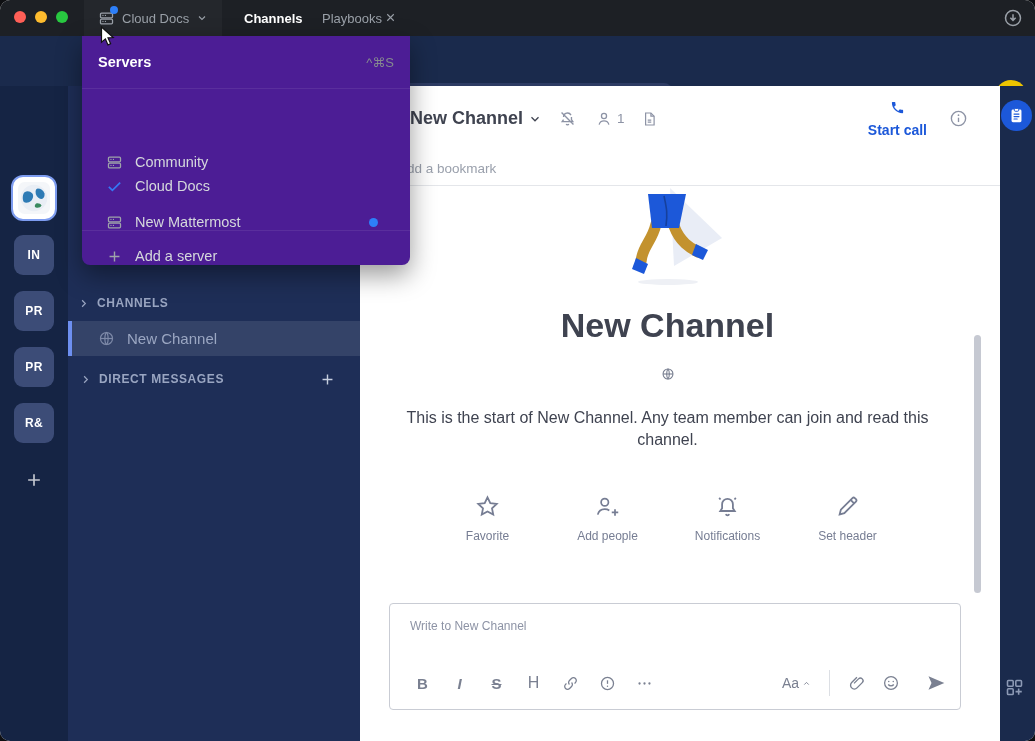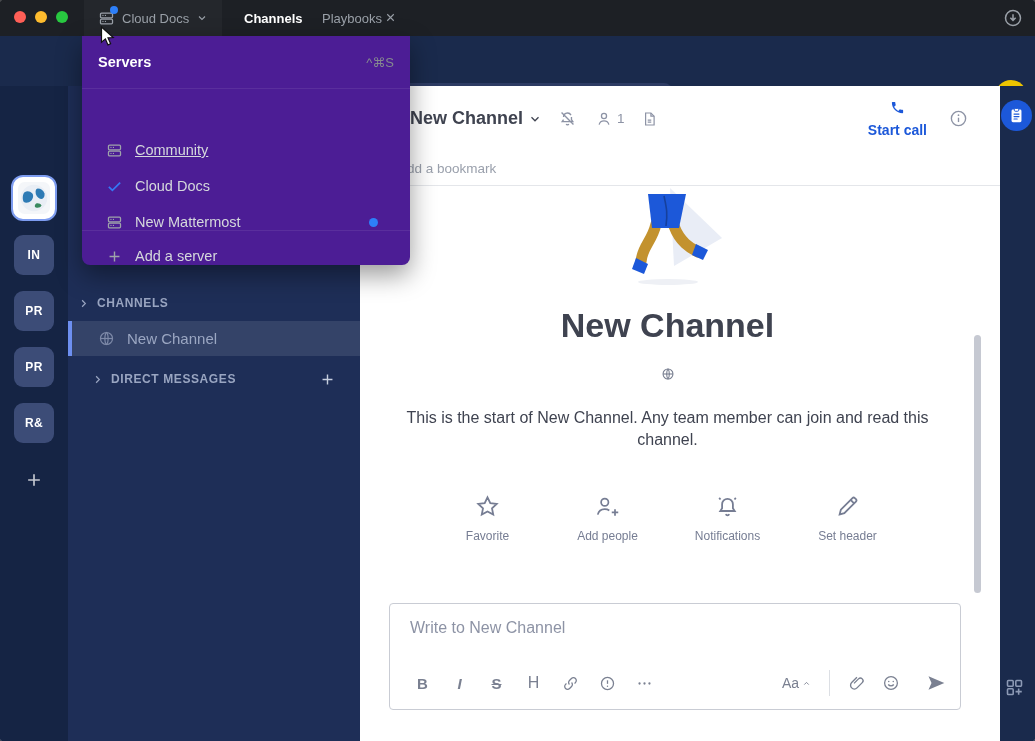--- a/index.html
+++ b/index.html
@@ -1,17 +1,17 @@
 <!DOCTYPE html>
 <html><head>
 <meta charset="utf-8">
 <style>
   html,body{margin:0;padding:0;background:#0e0f12;}
   *{box-sizing:border-box;font-family:"Liberation Sans","DejaVu Sans",sans-serif;}
-  #app{position:relative;width:1035px;height:741px;overflow:hidden;border-radius:2px;background:#fff;}
+  #app{position:relative;width:1035px;height:741px;overflow:hidden;border-radius:10px;background:#fff;}
   .abs{position:absolute;}
   svg{display:block;}
 
   
   .titlebar{left:0;top:0;width:1035px;height:36px;background:#1d2025;color:#9aa0a8;}
   .traffic{top:11px;width:12px;height:12px;border-radius:50%;}
   .server-tab{left:84px;top:0;width:138px;height:36px;background:#24272c;display:flex;align-items:center;gap:7px;padding-left:14px;}
   .server-tab .lbl{font-size:13px;color:#9aa0a8;}
   .tab-lbl{top:0;height:36px;display:flex;align-items:center;font-size:13px;}
   .badge-dot{position:absolute;width:8px;height:8px;border-radius:50%;background:#2d7ff9;}
@@ -44,21 +44,21 @@
   .intro{left:360px;top:186px;width:615px;text-align:center;color:#3f4350;}
   .intro-title{font-size:34px;font-weight:600;color:#3f4350;margin-top:12px;}
   .intro-meta{margin-top:22px;font-size:12.5px;color:#737a8c;display:flex;align-items:center;justify-content:center;gap:6px;}
   .intro-desc{margin:26px auto 0;max-width:556px;font-size:16px;line-height:22px;color:#3f4350;}
   .actions{margin-top:42px;display:flex;justify-content:center;gap:28px;}
   .action{width:92px;display:flex;flex-direction:column;align-items:center;gap:9px;color:#767d93;font-size:12px;cursor:pointer;}
   .scrollthumb{left:974px;top:335px;width:7px;height:258px;border-radius:4px;background:#c6c9d2;}
 
   
   .composer{left:389px;top:603px;width:572px;height:107px;border:1px solid #c9ccd4;border-radius:4px;background:#fff;}
-  .composer input{position:absolute;left:18px;top:14px;width:520px;border:none;outline:none;font-size:16px;color:#3f4350;background:transparent;}
+  .composer input{position:absolute;left:18px;top:14px;width:520px;border:none;outline:none;font-size:12px;color:#3f4350;background:transparent;}
   .composer input::placeholder{color:#8d93a5;}
   .fmt-row{position:absolute;left:14px;bottom:10px;right:14px;height:32px;display:flex;align-items:center;color:#7a8091;}
   .fmt-btn{width:37px;display:flex;align-items:center;justify-content:center;font-weight:bold;font-size:15px;cursor:pointer;}
   .fmt-right{margin-left:auto;display:flex;align-items:center;gap:10px;}
   .vdiv{width:1px;height:26px;background:#dcdfe4;margin:0 8px;}
 
   
   .appbar{left:1000px;top:86px;width:35px;height:655px;background:#1a2a4c;}
   .pb-circle{left:1001px;top:100px;width:31px;height:31px;border-radius:50%;background:#1c58d9;display:flex;align-items:center;justify-content:center;}
 
@@ -211,21 +211,21 @@
       <span class="bar"></span>
       <span style="margin-left:30px;color:#7e8aa8;">
         <svg width="17" height="17" viewBox="0 0 24 24" fill="none" stroke="currentColor" stroke-width="1.7">
           <circle cx="12" cy="12" r="8.5"></circle>
             <path d="M3.5 12h17"></path>
             <path d="M12 3.5c3 2.5 3 14.5 0 17-3-2.5-3-14.5 0-17z"></path>
         </svg>
       </span>
       <span class="lbl">New Channel</span>
     </div>
-    <div class="abs cat-head" style="left:24px;top:286px;">
+    <div class="abs cat-head" style="left:12px;top:286px;">
       <svg width="11" height="11" viewBox="0 0 24 24" fill="none" stroke="currentColor" stroke-width="2.6">
           <path d="M9 5l7 7-7 7"></path>
         </svg>
       <span>DIRECT MESSAGES</span>
     </div>
     <div class="abs" style="left:251px;top:285px;color:#c6cede;">
       <svg width="17" height="17" viewBox="0 0 24 24" fill="none" stroke="currentColor" stroke-width="2">
           <path d="M12 5v14M5 12h14"></path>
         </svg>
     </div>
@@ -417,21 +417,21 @@
     </svg>
   </div>
 
   <div class="abs menu">
     <div class="menu-head">
       <span class="t">Servers</span>
       <span class="sc">^⌘S</span>
     </div>
     <div class="menu-div" style="top:52px;"></div>
 
-    <div class="menu-item" style="top:96px;text-decoration:underline;">
+    <div class="menu-item" style="top:108px;">
       <svg width="17" height="17" viewBox="0 0 24 24" fill="none" stroke="#9ea3aa" stroke-width="1.8">
         <rect x="3.5" y="4.5" width="17" height="6.5" rx="1.5"></rect>
           <rect x="3.5" y="13" width="17" height="6.5" rx="1.5"></rect>
         <circle cx="7" cy="7.7" r="0.9" fill="#9ea3aa" stroke="none"></circle>
           <circle cx="10.5" cy="7.7" r="0.9" fill="#9ea3aa" stroke="none"></circle>
         <circle cx="7" cy="16.2" r="0.9" fill="#9ea3aa" stroke="none"></circle>
           <circle cx="10.5" cy="16.2" r="0.9" fill="#9ea3aa" stroke="none"></circle>
       </svg>
       <span>Community</span>
     </div>

